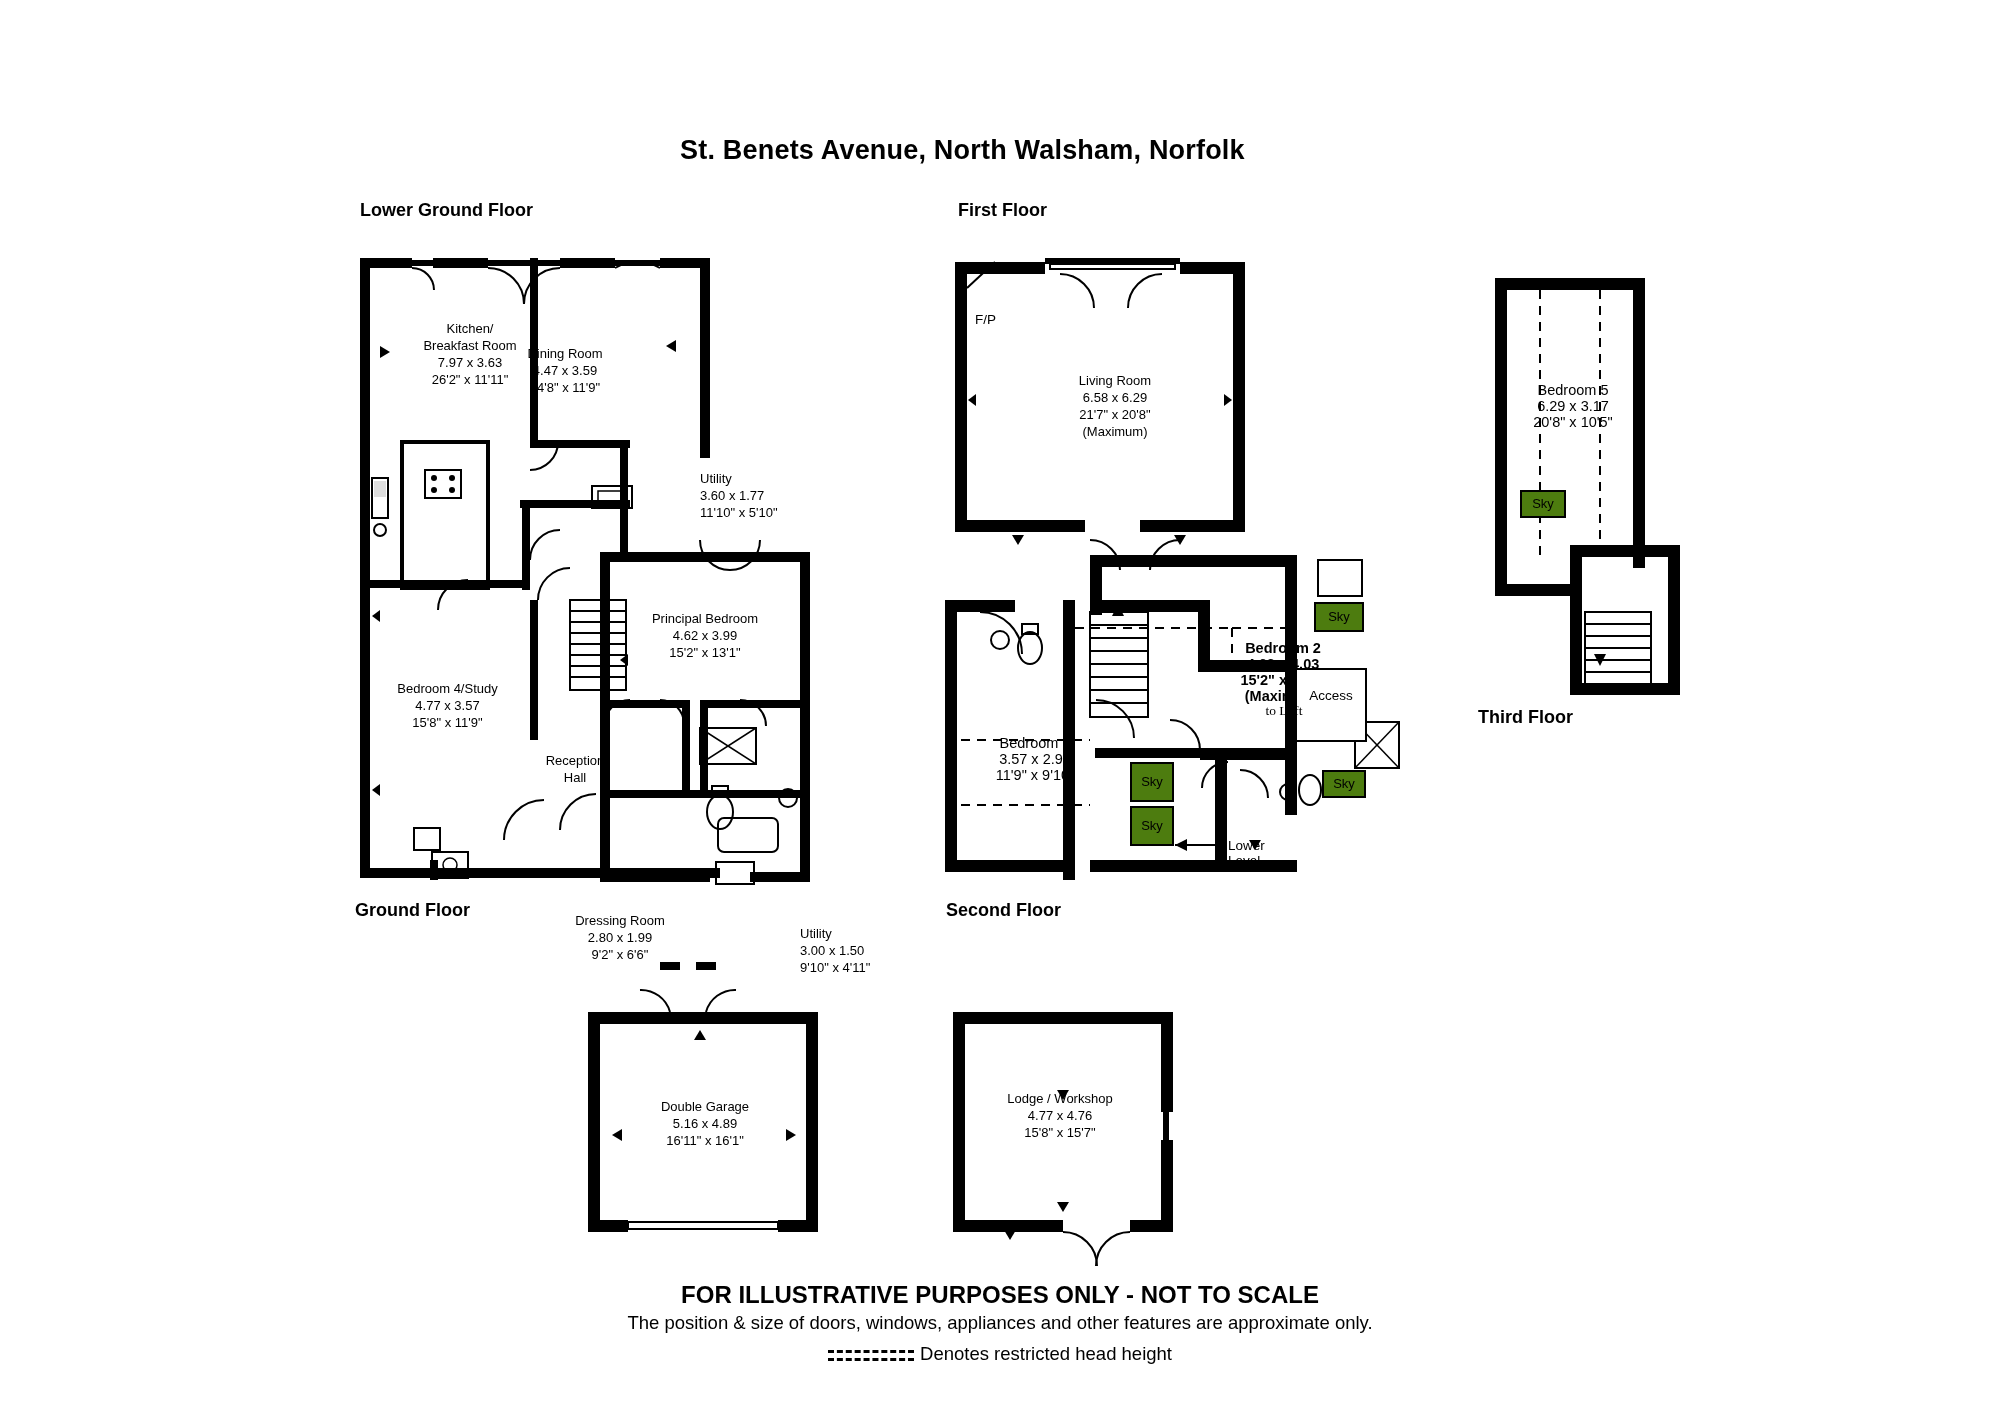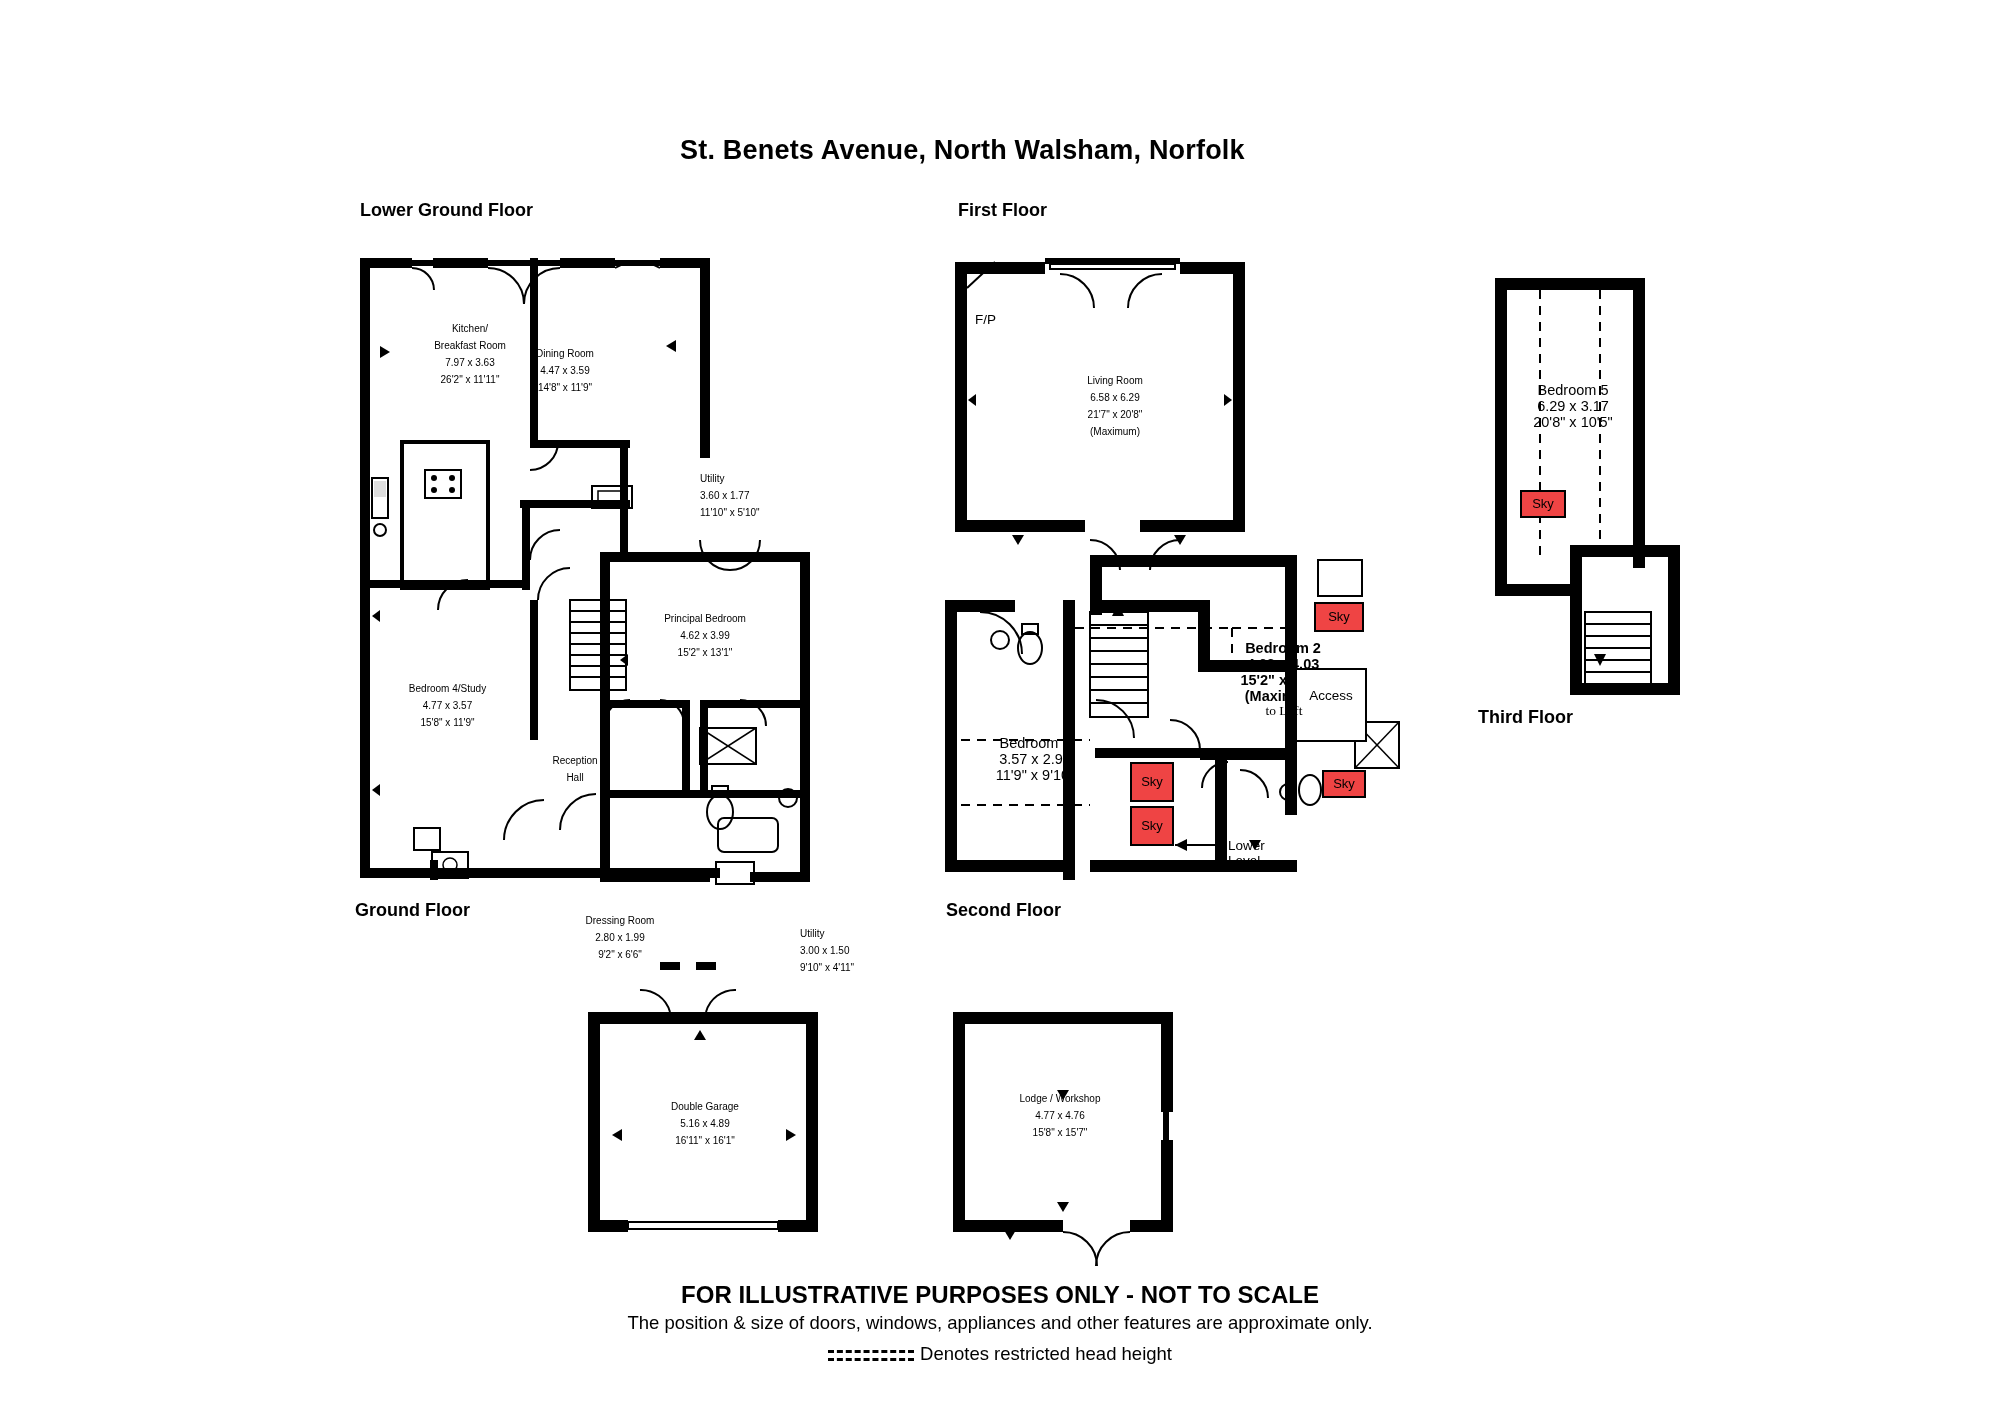--- a/index.html
+++ b/index.html
@@ -27,21 +27,21 @@
   }
   .floor-label {
     position: absolute;
     font-weight: bold;
     font-size: 18px;
     white-space: nowrap;
   }
   .room {
     position: absolute;
     text-align: center;
-    font-size: 10px;
+    font-size: 13px;
     line-height: 17px;
     white-space: nowrap;
   }
   .room.small {
     font-size: 14.5px;
     line-height: 16px;
   }
   .tag {
     position: absolute;
     font-size: 13.5px;
@@ -64,21 +64,21 @@
   .box {
     position: absolute;
     border: 2px solid #000000;
     box-sizing: border-box;
     background: #ffffff;
   }
   .boxlbl {
     position: absolute;
     border: 2px solid #000000;
     box-sizing: border-box;
-    background: #ef4444;
+    background: #4d7c0f;
     font-size: 13px;
     line-height: 14px;
     text-align: center;
     display: flex;
     align-items: center;
     justify-content: center;
   }
   svg.ov {
     position: absolute;
     left: 0;

